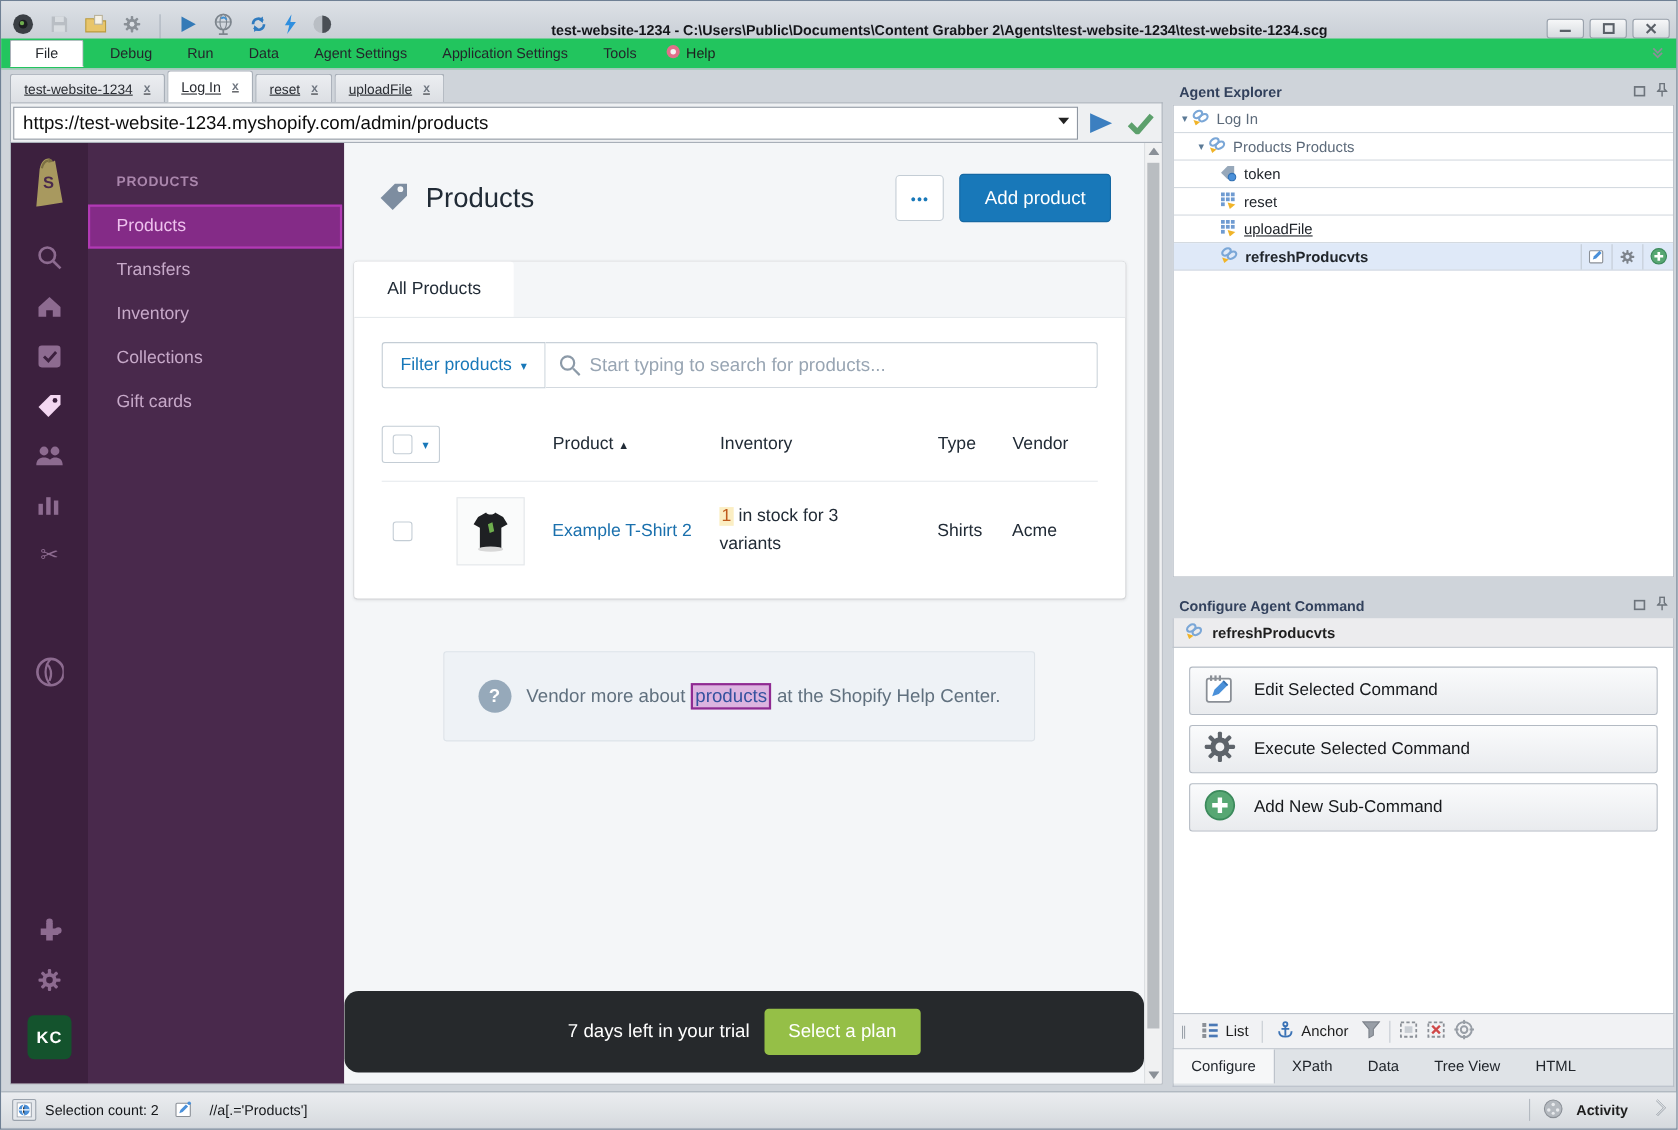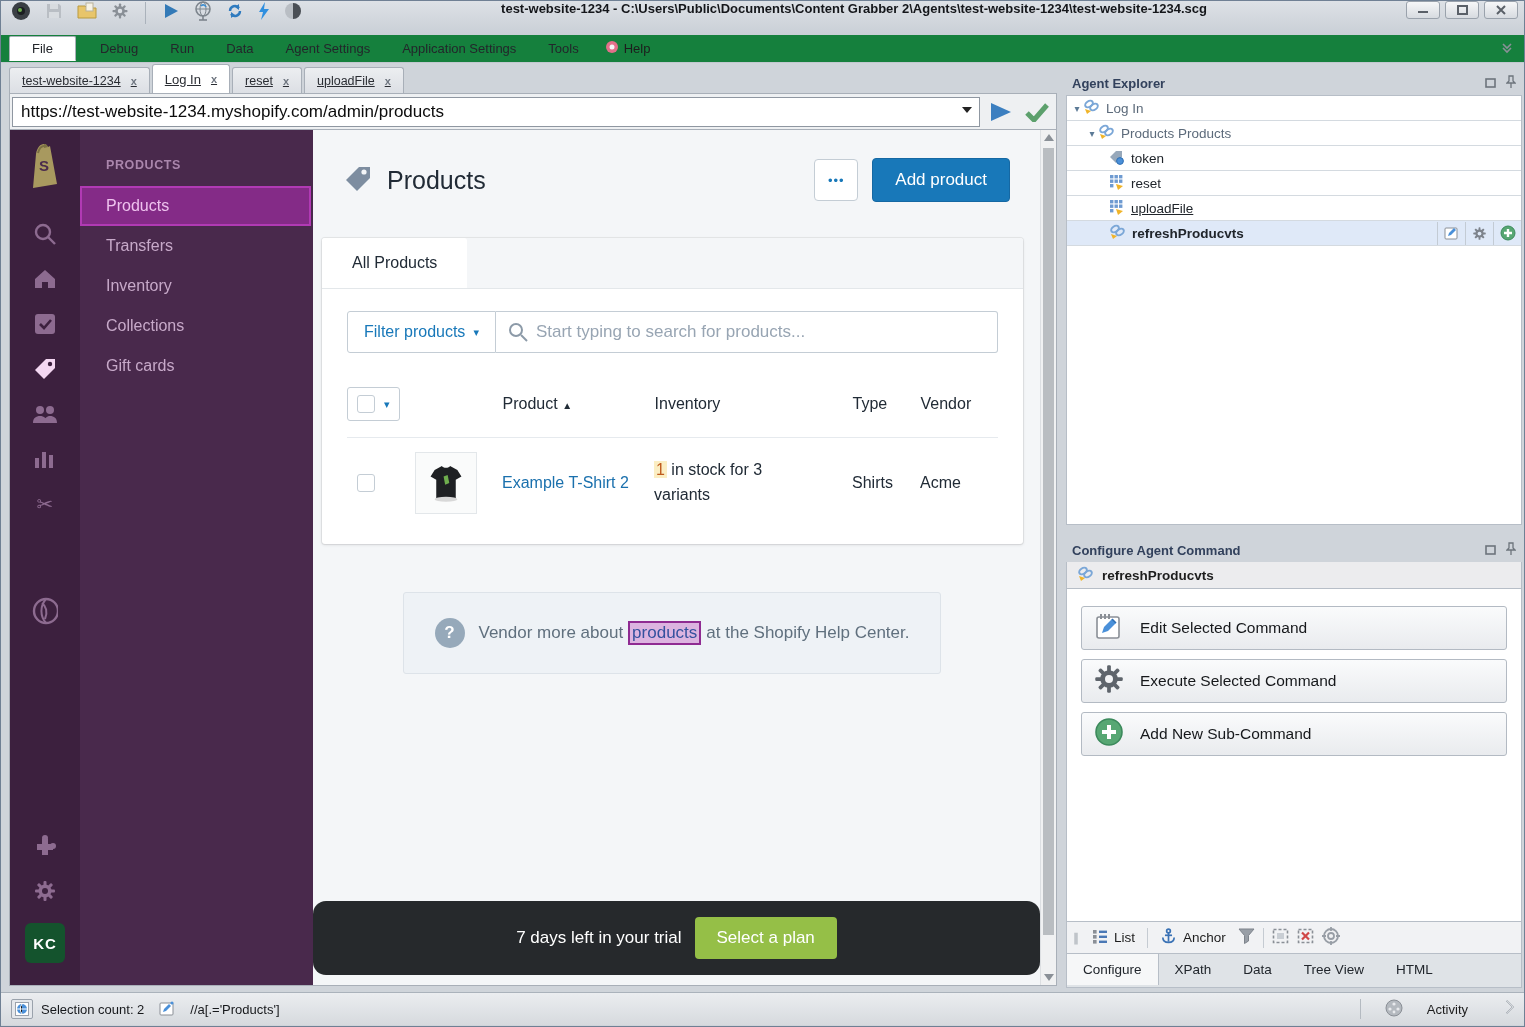--- a/index.html
+++ b/index.html
@@ -1,29 +1,29 @@
 <!DOCTYPE html>
 <html><head>
 <meta charset="utf-8">
 <style>
   * { margin:0; padding:0; box-sizing:border-box; }
   html,body { background:#9aa2ac; }
   body { font-family:"Liberation Sans", sans-serif; font-size:13px; color:#1d1d1d; }
   .window { width:1525px; height:1027px; background:#cfd4da; border:1px solid #6f8094; position:relative; overflow:hidden; }
 
   
-  .titlebar { height:34px; background:linear-gradient(#dde1e6,#c9cfd6); display:flex; align-items:flex-start; padding:0 6px; }
+  .titlebar { height:34px; background:linear-gradient(#dde1e6,#c9cfd6); display:flex; align-items:flex-end; padding:0 6px; }
   .tb-icons { display:flex; align-items:center; gap:14px; padding-left:4px; }
   .tb-sep { width:1px; height:22px; background:#aab2bb; margin:0 2px; }
   .title-text { flex:1; text-align:center; font-weight:bold; font-size:13px; color:#14161a; white-space:nowrap; overflow:hidden; }
   .win-btns { display:flex; gap:5px; }
   .win-btn { width:34px; height:18px; background:linear-gradient(#f6f7f8,#d7dbe0); border:1px solid #9aa2ac; border-radius:3px; display:flex; align-items:center; justify-content:center; }
 
   
-  .menubar { height:28px; background:#15803d; border-bottom:1px solid #c2c8cf; display:flex; align-items:center; padding:0 8px; position:relative; }
+  .menubar { height:28px; background:#22c55e; border-bottom:1px solid #c2c8cf; display:flex; align-items:center; padding:0 8px; position:relative; }
   .menu-item { padding:4px 16px; color:#23262b; font-size:13px; }
   .menu-item.active { background:#fff; border:1px solid #aab1b9; border-bottom-color:#fff; border-radius:2px 2px 0 0; padding:4px 22px; margin-right:8px; }
   .menu-help { display:flex; align-items:center; gap:5px; padding:4px 10px; }
   .menu-chevron { position:absolute; right:10px; top:6px; }
 
   
   .main { display:flex; height:926px; }
   .left-col { width:1056px; padding-left:8px; }
   .right-col { width:456px; margin-left:9px; padding-top:8px; }
 
@@ -130,21 +130,21 @@
   .tool-sep { width:1px; height:20px; background:#c5cbd2; }
   .cfg-tabs { height:34px; display:flex; align-items:flex-start; padding-top:0; background:#dfe3e7; border:1px solid #b7bec7; border-top:none; }
   .cfg-tab { padding:8px 16px; font-size:13.5px; color:#21262c; }
   .cfg-tab.active { background:#f6f7f8; border-right:1px solid #b7bec7; font-size:13.5px; }
 
   
   .statusbar { height:33px; margin-top:3px; background:linear-gradient(#ebedf0,#d6dade); border-top:1px solid #aab2bb; display:flex; align-items:center; padding:0 10px; }
   .sb-icon-box { width:22px; height:20px; border:1px solid #9aa2ac; background:#e5e8ec; display:flex; align-items:center; justify-content:center; border-radius:2px; }
   .sb-text { margin:0 14px 0 8px; font-size:13px; color:#16181b; }
   .sb-xpath { margin-left:14px; font-size:13px; color:#16181b; }
-  .sb-right { margin-left:auto; display:flex; align-items:center; gap:24px; }
+  .sb-right { margin-left:auto; display:flex; align-items:center; gap:12px;font-weight:bold; }
   .sb-sep { width:1px; height:20px; background:#b4bac1; }
   .resize-grip { width:14px; height:14px; border-right:3px double #9aa1a9; border-bottom:3px double #9aa1a9; transform:translateY(-2px) rotate(-45deg) scale(.8); opacity:.8; margin-left:8px; }
 </style>
 </head>
 <body>
 
 <div class="window">
 
   <div class="titlebar">
     <div class="tb-icons">

